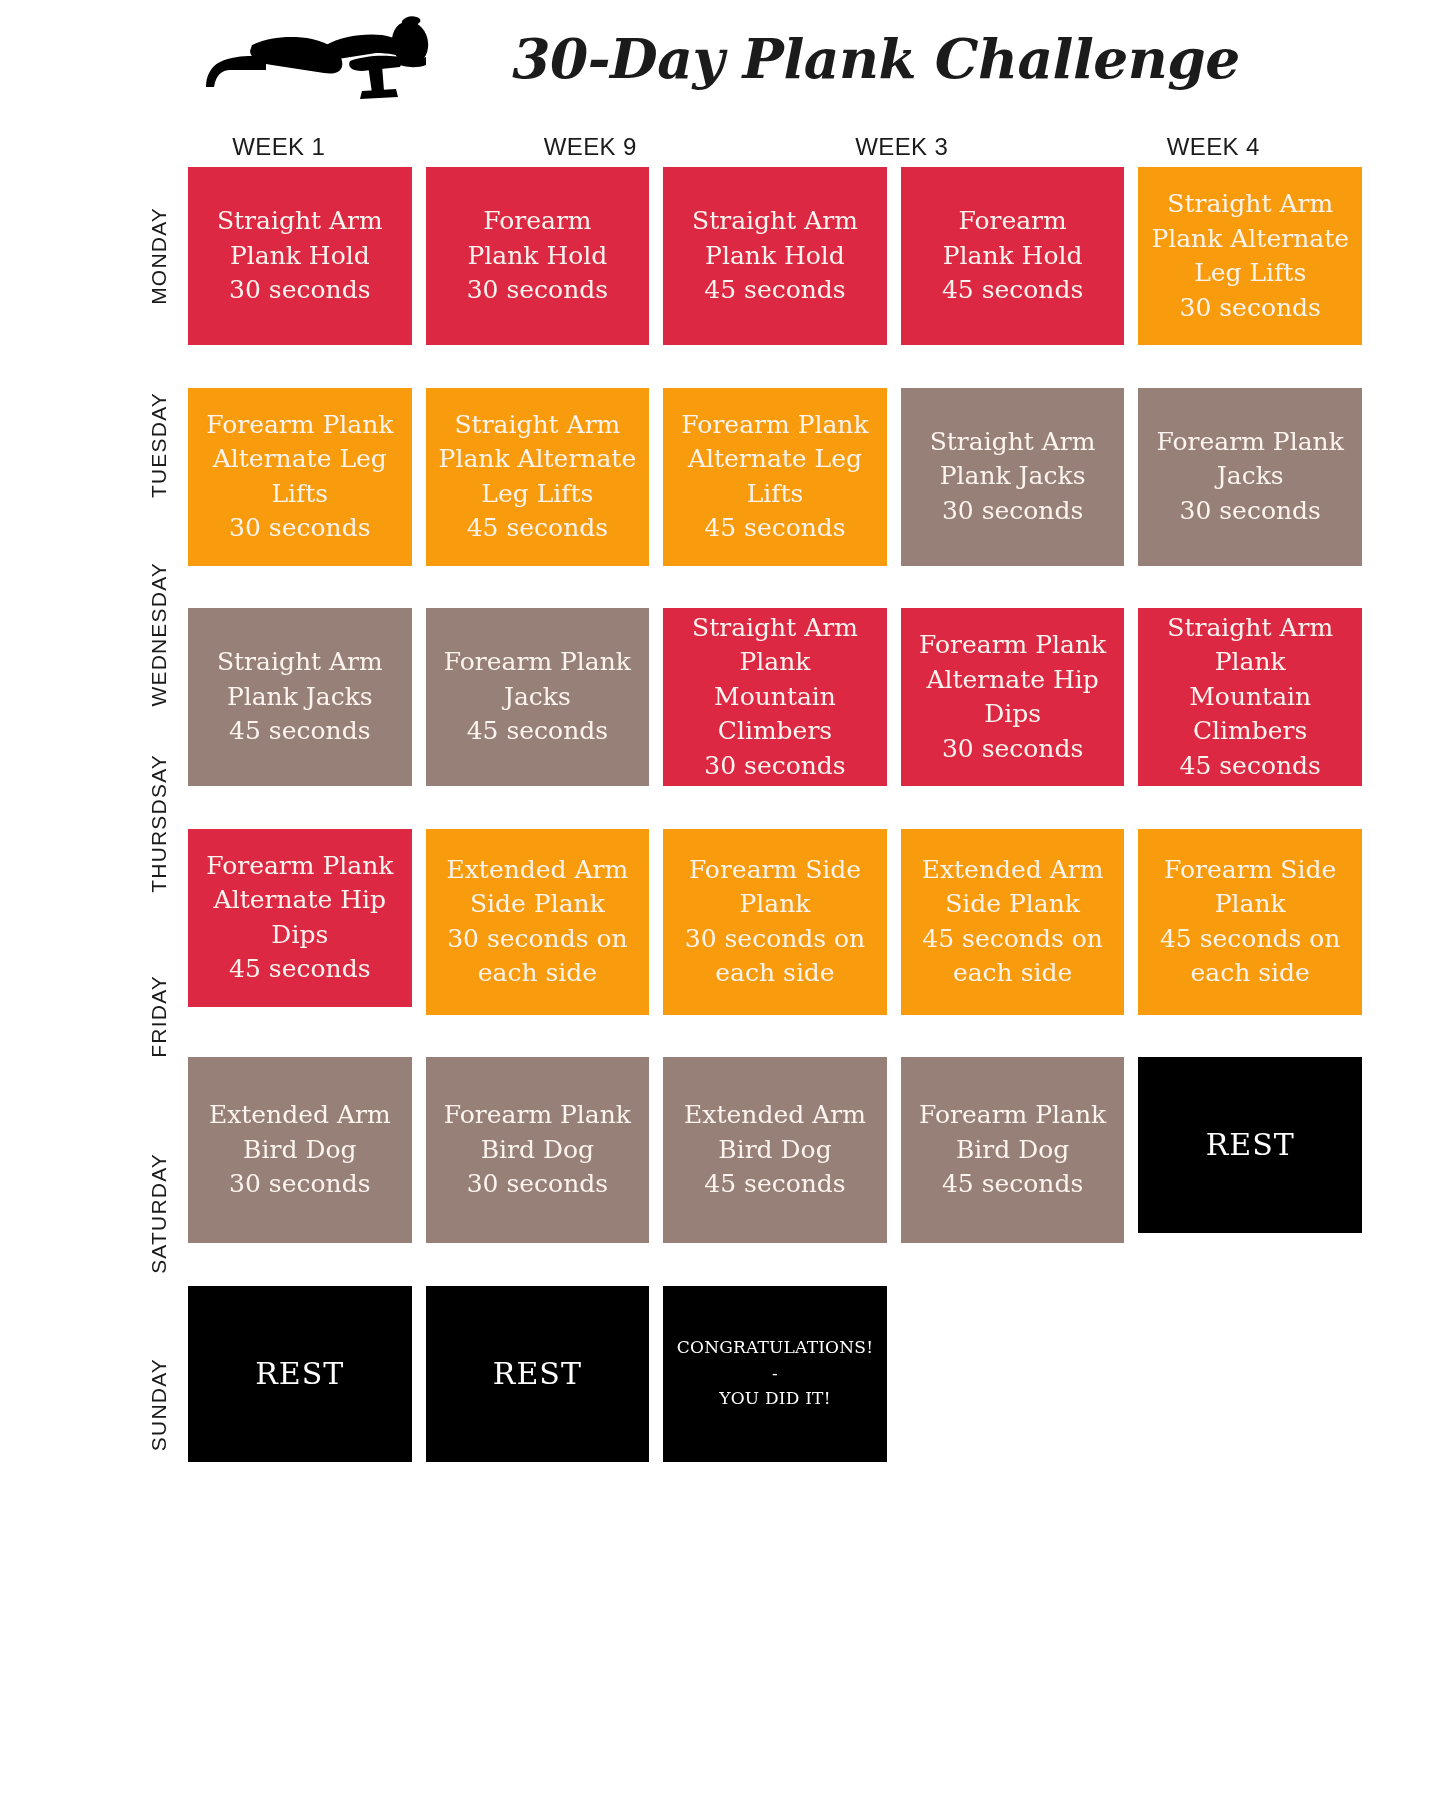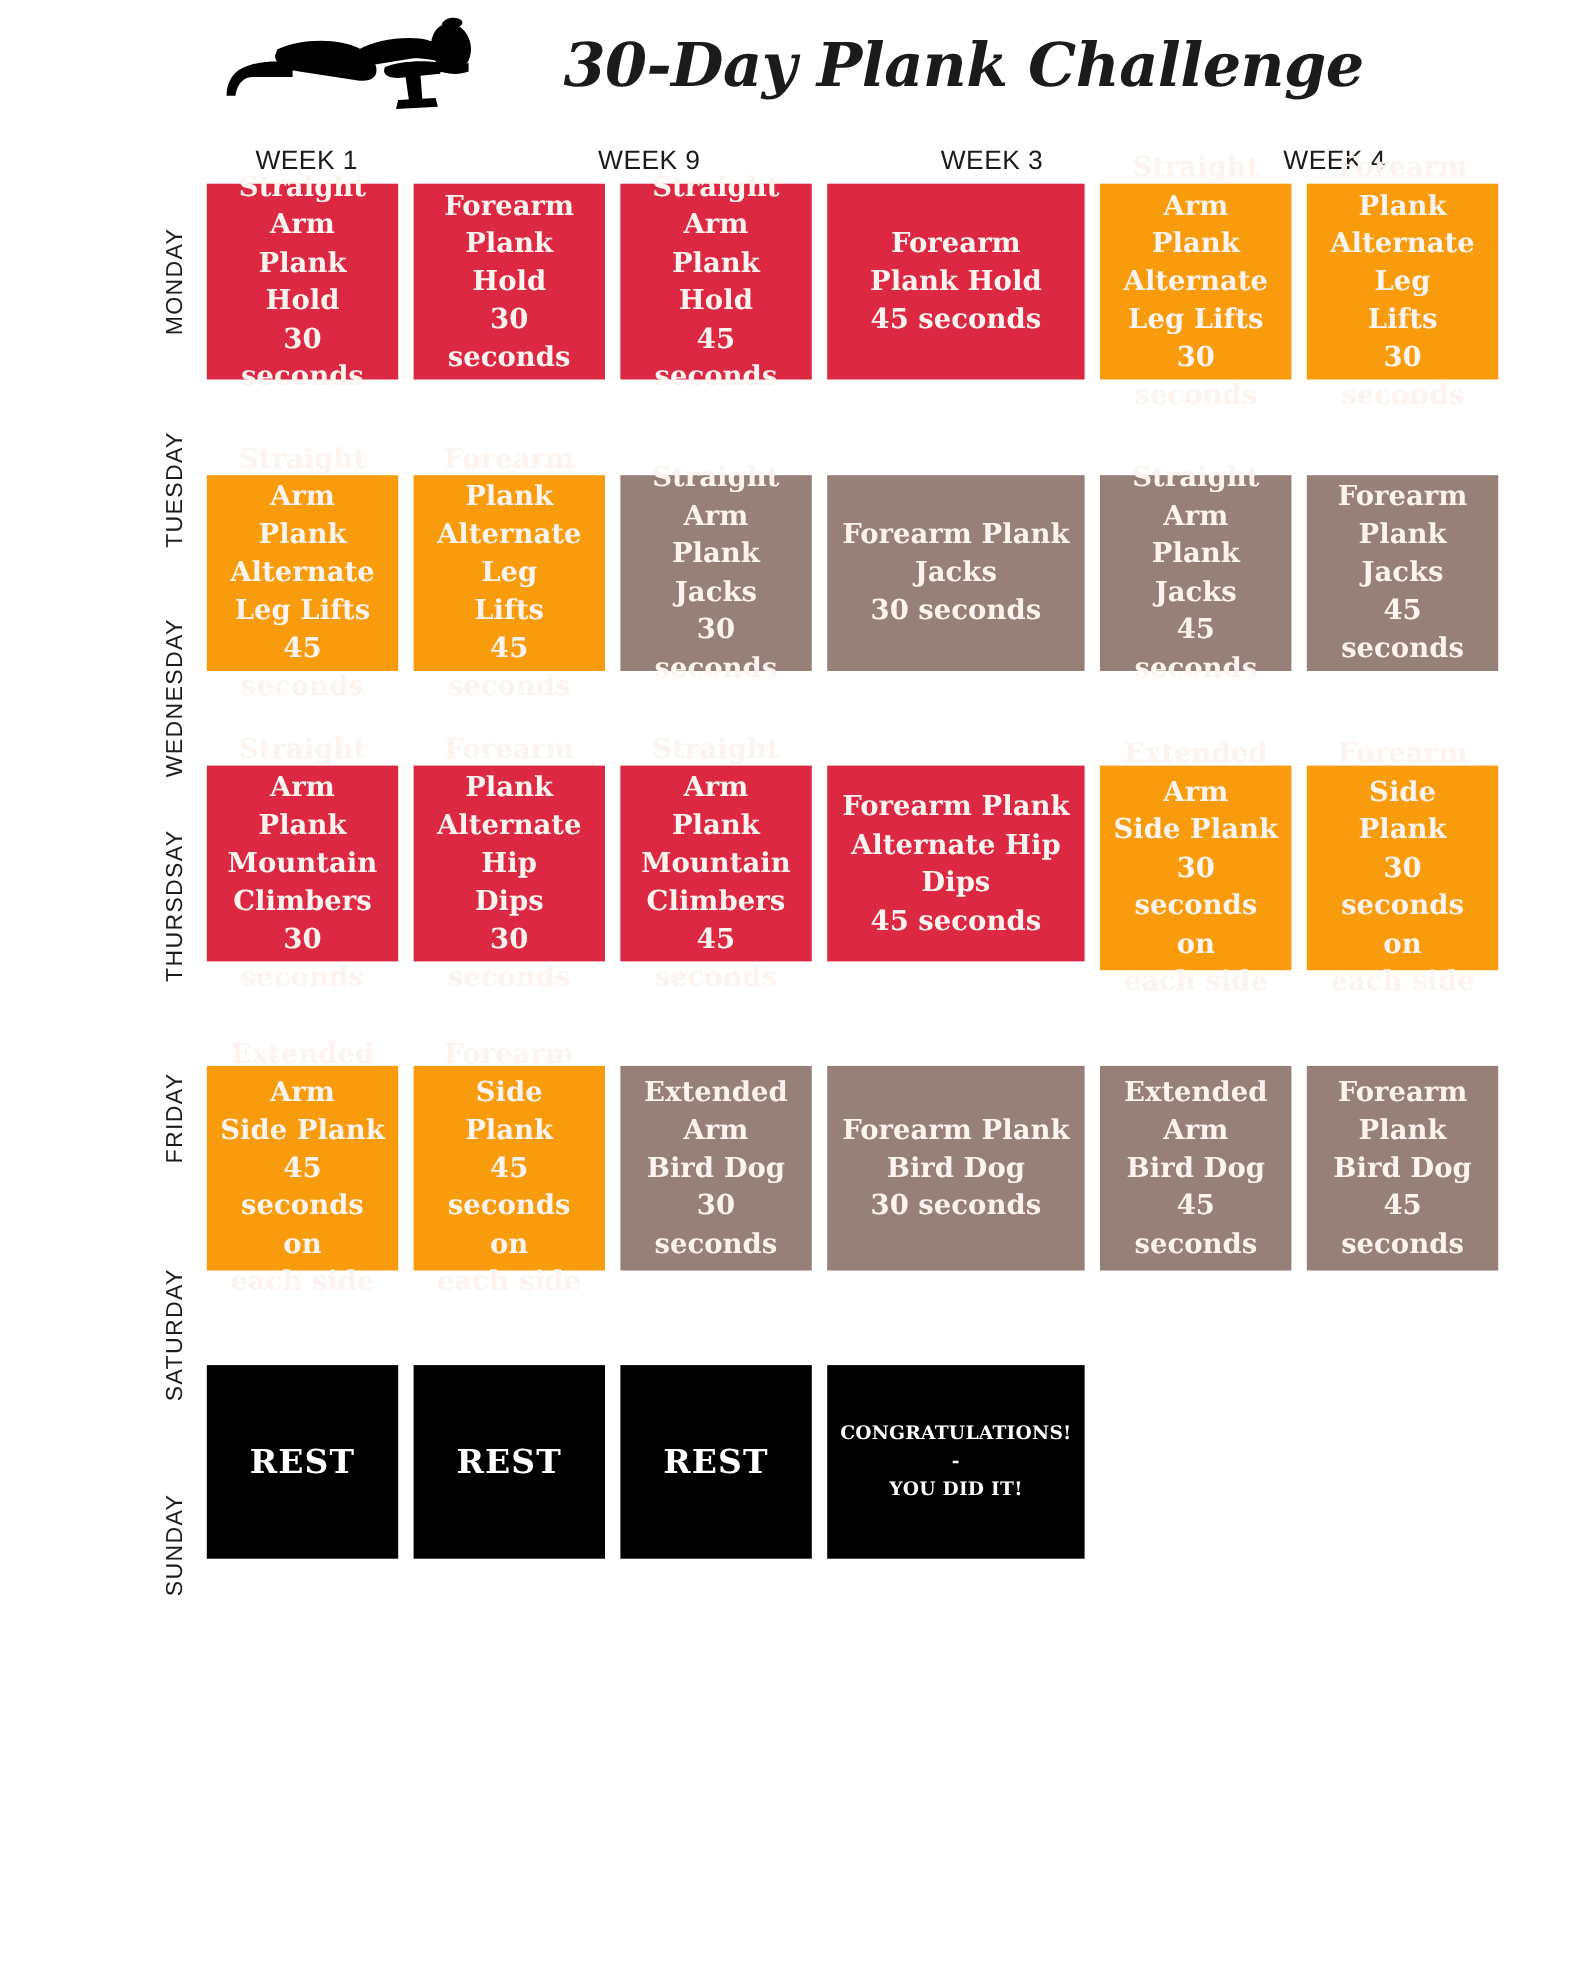--- a/index.html
+++ b/index.html
@@ -112,24 +112,23 @@
     font-family: "Liberation Sans", sans-serif;
     font-size: 21px;
     letter-spacing: 1.2px;
     color: #1b1b1b;
     white-space: nowrap;
   }
 
   .cells {
     flex: 1 1 auto;
     display: grid;
-    grid-template-columns: repeat(6, 1fr);
+    grid-template-columns: repeat(5, 1fr);
     column-gap: 14px;
     row-gap: 11px;
-    font-weight: bold;
   }
 
   .cell {
     display: flex;
     flex-direction: column;
     align-items: center;
     justify-content: center;
     text-align: center;
     padding: 8px 12px;
     color: #fdf4ef;

